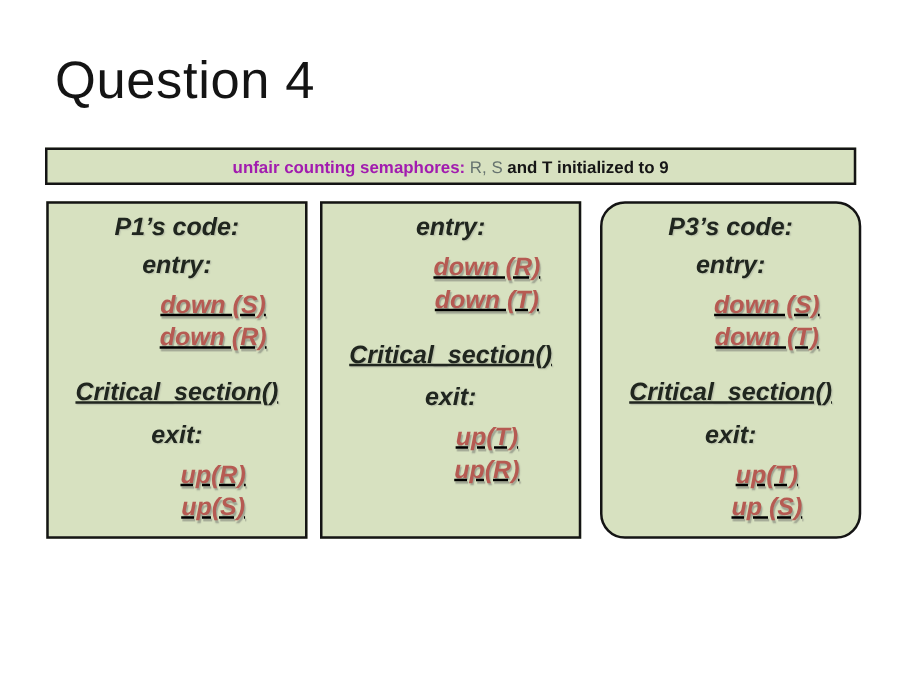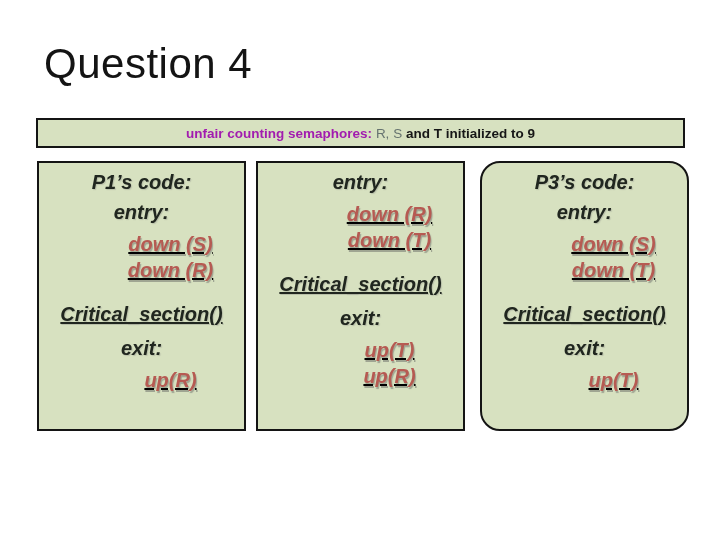--- a/index.html
+++ b/index.html
@@ -73,20 +73,21 @@
     <p class="h mb4">P1’s code:</p>
     <p class="h">entry:</p>
     <div class="ops">
       <p class="op">down (S)</p>
       <p class="op">down (R)</p>
     </div>
     <p class="h mb8">Critical_section()</p>
     <p class="h">exit:</p>
     <div class="ops last">
       <p class="op">up(R)</p>
+      <p class="op">up(S)</p>
     </div>
   </div>
 
   <div class="codebox c2">
     <p class="h">entry:</p>
     <div class="ops">
       <p class="op">down (R)</p>
       <p class="op">down (T)</p>
     </div>
     <p class="h mb8">Critical_section()</p>
@@ -101,16 +102,17 @@
     <p class="h mb4">P3’s code:</p>
     <p class="h">entry:</p>
     <div class="ops">
       <p class="op">down (S)</p>
       <p class="op">down (T)</p>
     </div>
     <p class="h mb8">Critical_section()</p>
     <p class="h">exit:</p>
     <div class="ops last">
       <p class="op">up(T)</p>
+      <p class="op">up (S)</p>
     </div>
   </div>
 
 </div>
 
 </body></html>

